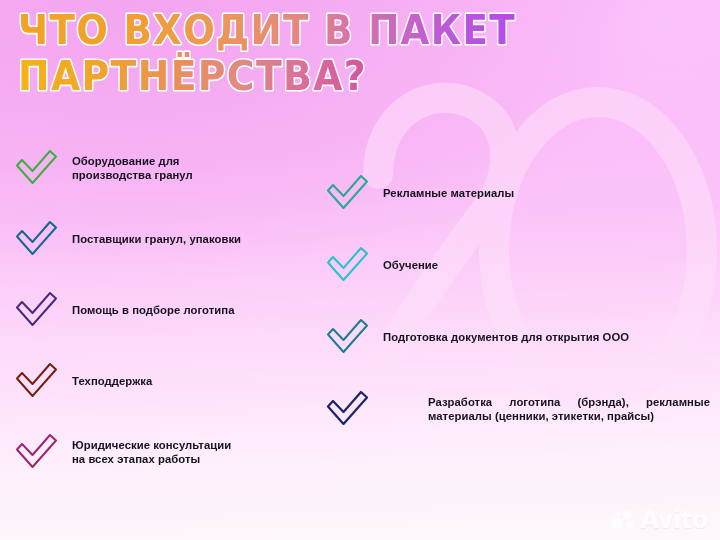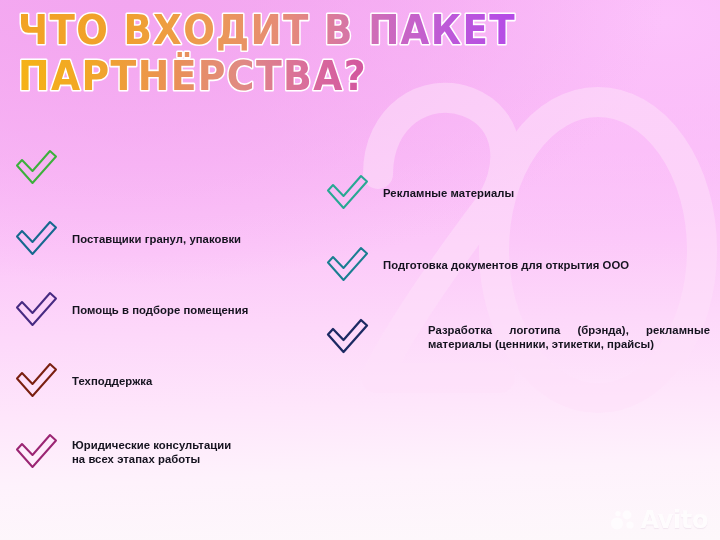--- a/index.html
+++ b/index.html
@@ -157,38 +157,39 @@
   </div>
 
   <div class="col" id="col-left">
 
     <div class="item">
       <span class="check">
         <svg width="46" height="40" viewBox="0 0 46 40" xmlns="http://www.w3.org/2000/svg">
           <path d="M3 17.5 L8 12 L18.5 23 L36 3 L42 8.5 L18.5 35 Z" fill="none" stroke-width="2" stroke-linejoin="round" class="chk" stroke="#3cb03c"></path>
         </svg>
       </span>
+      <span class="item-text">Оборудование для<br>производства гранул</span>
     </div>
 
     <div class="item">
       <span class="check">
         <svg width="46" height="40" viewBox="0 0 46 40" xmlns="http://www.w3.org/2000/svg">
           <path d="M3 17.5 L8 12 L18.5 23 L36 3 L42 8.5 L18.5 35 Z" fill="none" stroke-width="2" stroke-linejoin="round" class="chk" stroke="#16688f"></path>
         </svg>
       </span>
       <span class="item-text">Поставщики гранул, упаковки</span>
     </div>
 
     <div class="item">
       <span class="check">
         <svg width="46" height="40" viewBox="0 0 46 40" xmlns="http://www.w3.org/2000/svg">
           <path d="M3 17.5 L8 12 L18.5 23 L36 3 L42 8.5 L18.5 35 Z" fill="none" stroke-width="2" stroke-linejoin="round" class="chk" stroke="#472a82"></path>
         </svg>
       </span>
-      <span class="item-text">Помощь в подборе помещения</span>
+      <span class="item-text">Помощь в подборе логотипа</span>
     </div>
 
     <div class="item">
       <span class="check">
         <svg width="46" height="40" viewBox="0 0 46 40" xmlns="http://www.w3.org/2000/svg">
           <path d="M3 17.5 L8 12 L18.5 23 L36 3 L42 8.5 L18.5 35 Z" fill="none" stroke-width="2" stroke-linejoin="round" class="chk" stroke="#7a1f10"></path>
         </svg>
       </span>
       <span class="item-text">Техподдержка</span>
     </div>
@@ -208,20 +209,28 @@
 
     <div class="item">
       <span class="check">
         <svg width="46" height="40" viewBox="0 0 46 40" xmlns="http://www.w3.org/2000/svg">
           <path d="M3 17.5 L8 12 L18.5 23 L36 3 L42 8.5 L18.5 35 Z" fill="none" stroke-width="2" stroke-linejoin="round" class="chk" stroke="#27a893"></path>
         </svg>
       </span>
       <span class="item-text">Рекламные материалы</span>
     </div>
 
+    <div class="item">
+      <span class="check">
+        <svg width="46" height="40" viewBox="0 0 46 40" xmlns="http://www.w3.org/2000/svg">
+          <path d="M3 17.5 L8 12 L18.5 23 L36 3 L42 8.5 L18.5 35 Z" fill="none" stroke-width="2" stroke-linejoin="round" class="chk" stroke="#1ec6cd"></path>
+        </svg>
+      </span>
+      <span class="item-text">Обучение</span>
+    </div>
 
     <div class="item">
       <span class="check">
         <svg width="46" height="40" viewBox="0 0 46 40" xmlns="http://www.w3.org/2000/svg">
           <path d="M3 17.5 L8 12 L18.5 23 L36 3 L42 8.5 L18.5 35 Z" fill="none" stroke-width="2" stroke-linejoin="round" class="chk" stroke="#1a7e91"></path>
         </svg>
       </span>
       <span class="item-text">Подготовка документов для открытия ООО</span>
     </div>
 

